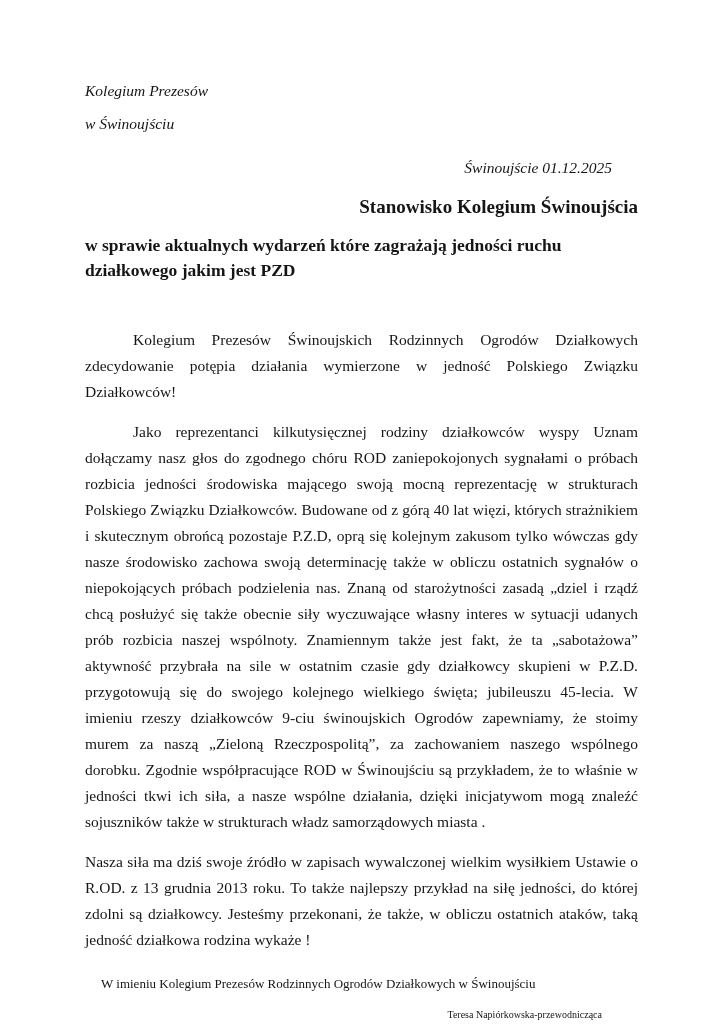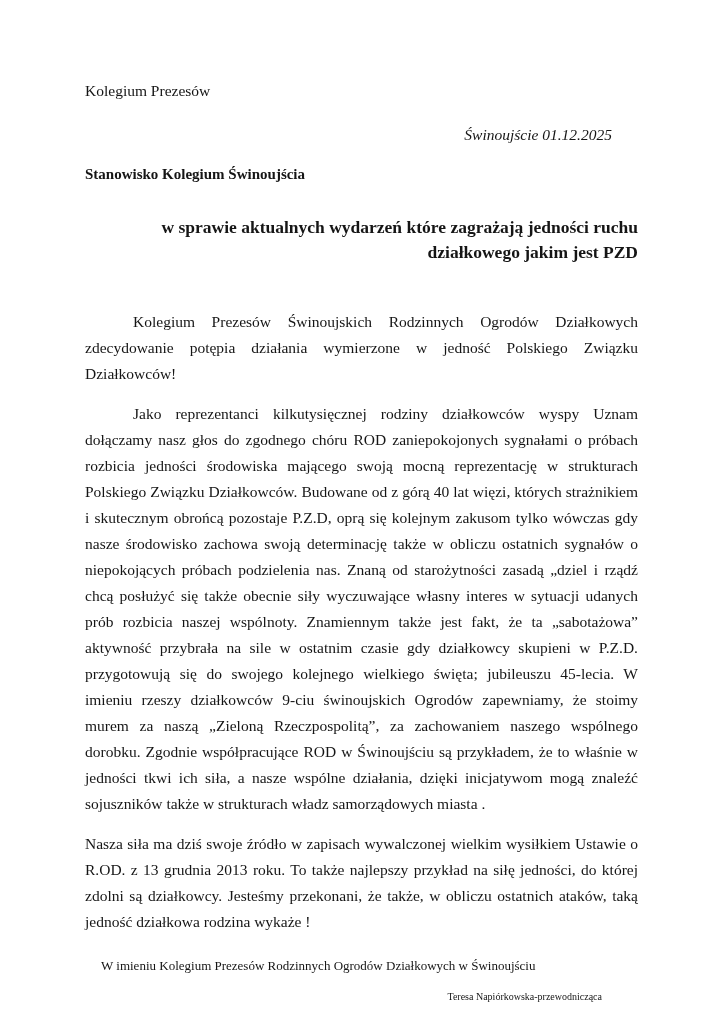--- a/index.html
+++ b/index.html
@@ -14,40 +14,41 @@
     margin: 0 auto;
     background: #ffffff;
     box-sizing: border-box;
     padding: 82px 86px 0 85px;
     font-family: "Liberation Serif", "DejaVu Serif", serif;
     color: #151515;
     overflow: hidden;
   }
   .letterhead p {
     margin: 0 0 15px 0;
+    font-style: italic;
     font-size: 15.5px;
     line-height: 18px;
   }
   .dateline {
     margin: 26px 26px 0 0;
     text-align: right;
     font-size: 15.5px;
     line-height: 18px;
     font-style: italic;
   }
   .title {
     margin: 19px 0 0 0;
-    text-align: left;
-    font-size: 15px;
+    text-align: right;
+    font-size: 19px;
     font-weight: bold;
     line-height: 22px;
   }
   .subtitle {
-    margin: 30px 0 0 0;
-    text-align: right;
+    margin: 15px 0 0 0;
+    text-align: left;
     font-size: 17.5px;
     font-weight: bold;
     line-height: 25px;
   }
   .body-block {
     margin-top: 44px;
   }
   .para {
     margin: 0 0 14px 0;
     font-size: 15.5px;
@@ -70,20 +71,21 @@
     line-height: 22.4px;
   }
 </style>
 </head>
 <body style="color: rgb(21, 21, 21); background: rgb(255, 255, 255);">
 
 <div class="page">
 
   <div class="letterhead">
     <p>Kolegium Prezesów</p>
+    <p>w Świnoujściu</p>
   </div>
 
   <p class="dateline">Świnoujście 01.12.2025</p>
 
   <h1 class="title">Stanowisko Kolegium Świnoujścia</h1>
 
   <h2 class="subtitle">w sprawie aktualnych wydarzeń które zagrażają jedności ruchu działkowego jakim jest PZD</h2>
 
   <div class="body-block" id="paragraphs">
       <p class="para indent">Kolegium Prezesów Świnoujskich Rodzinnych Ogrodów Działkowych zdecydowanie potępia działania wymierzone w jedność Polskiego Związku Działkowców!</p>

